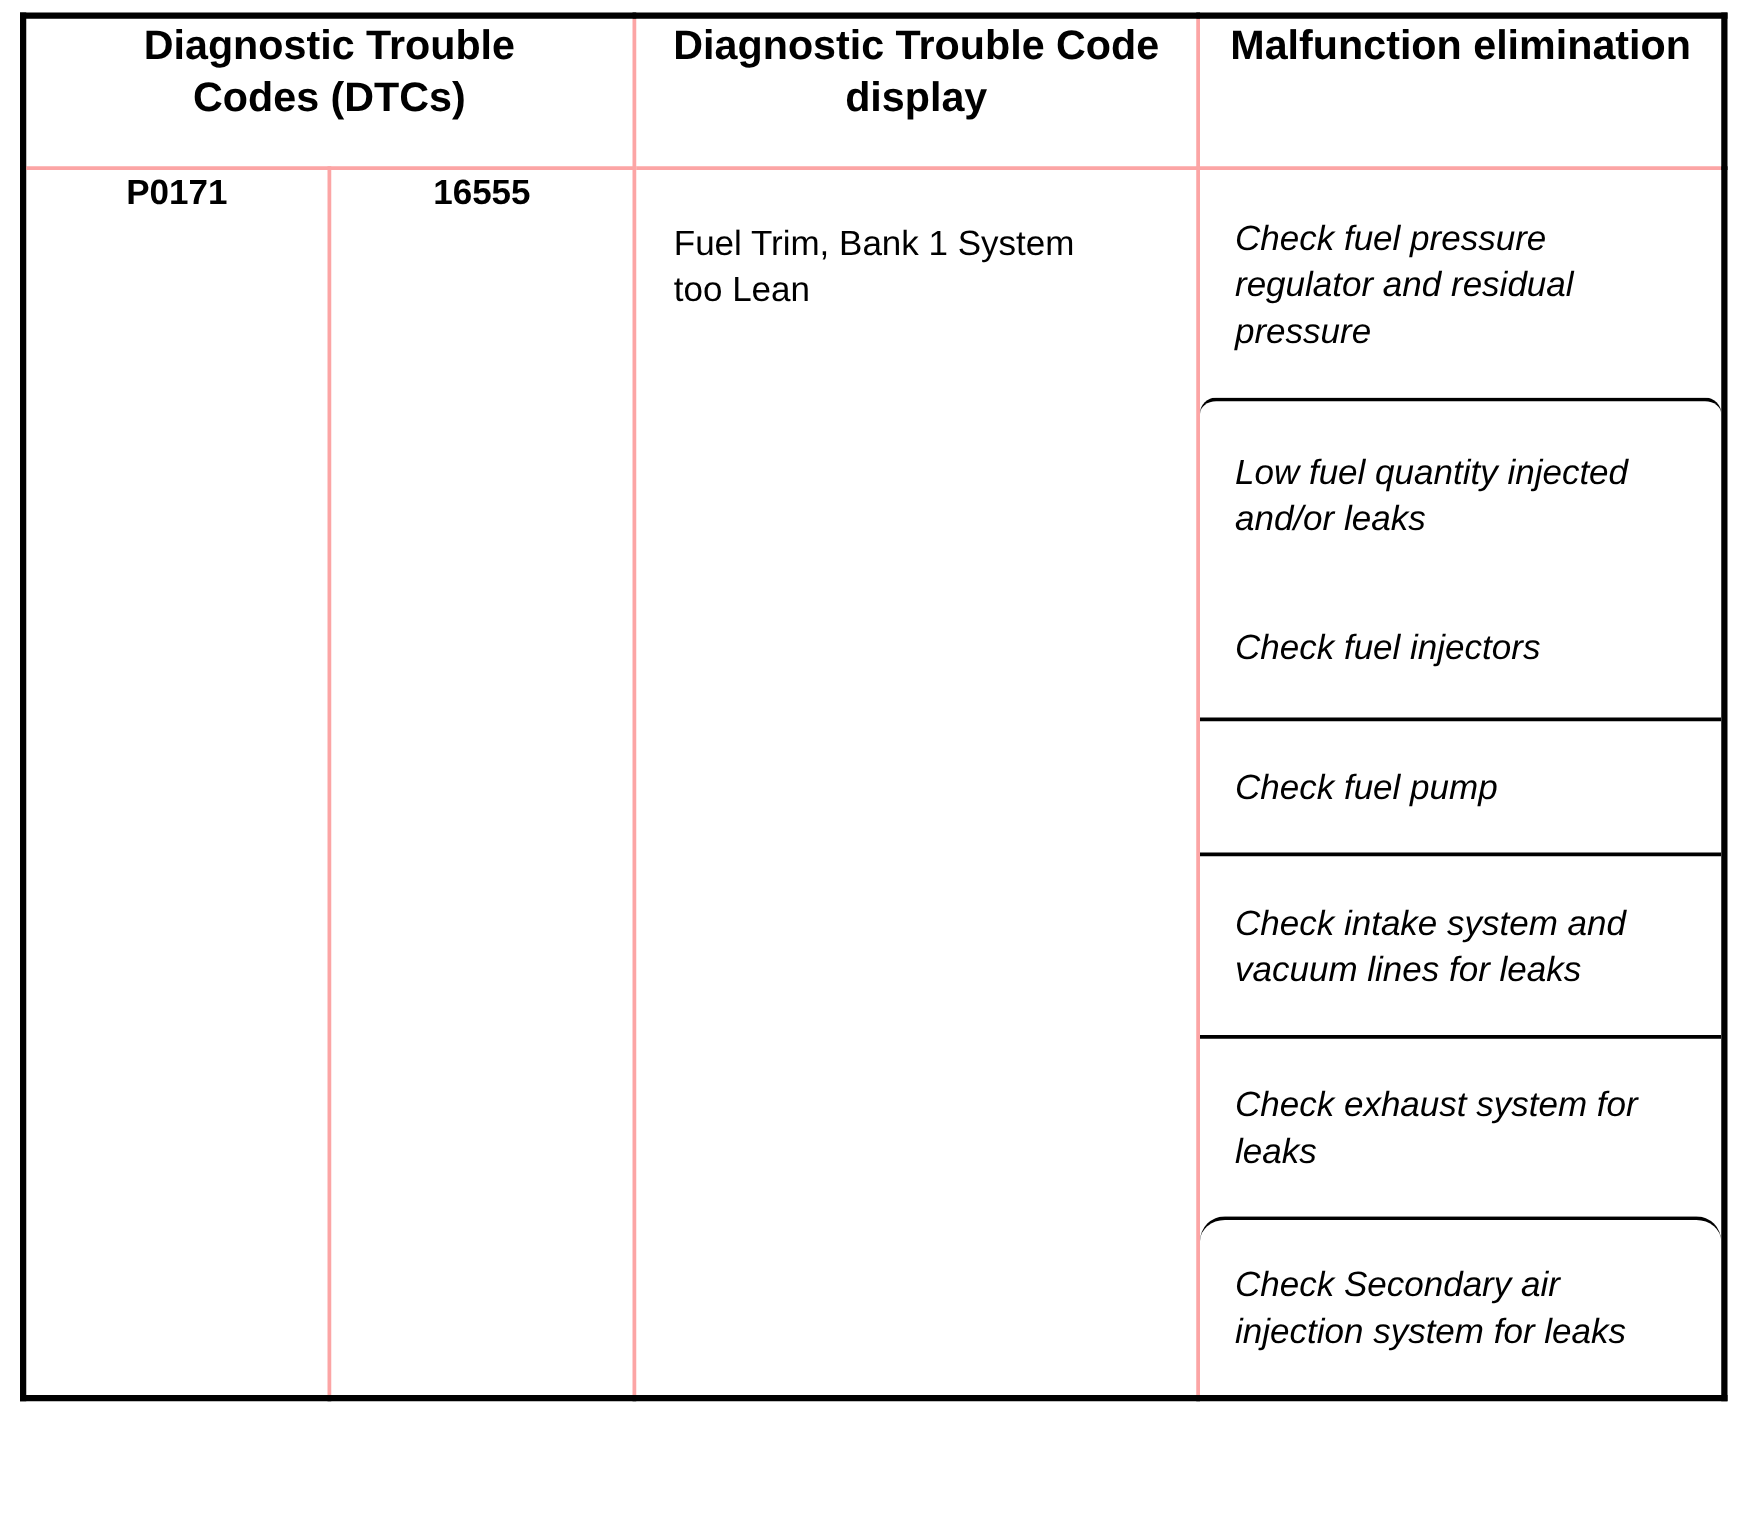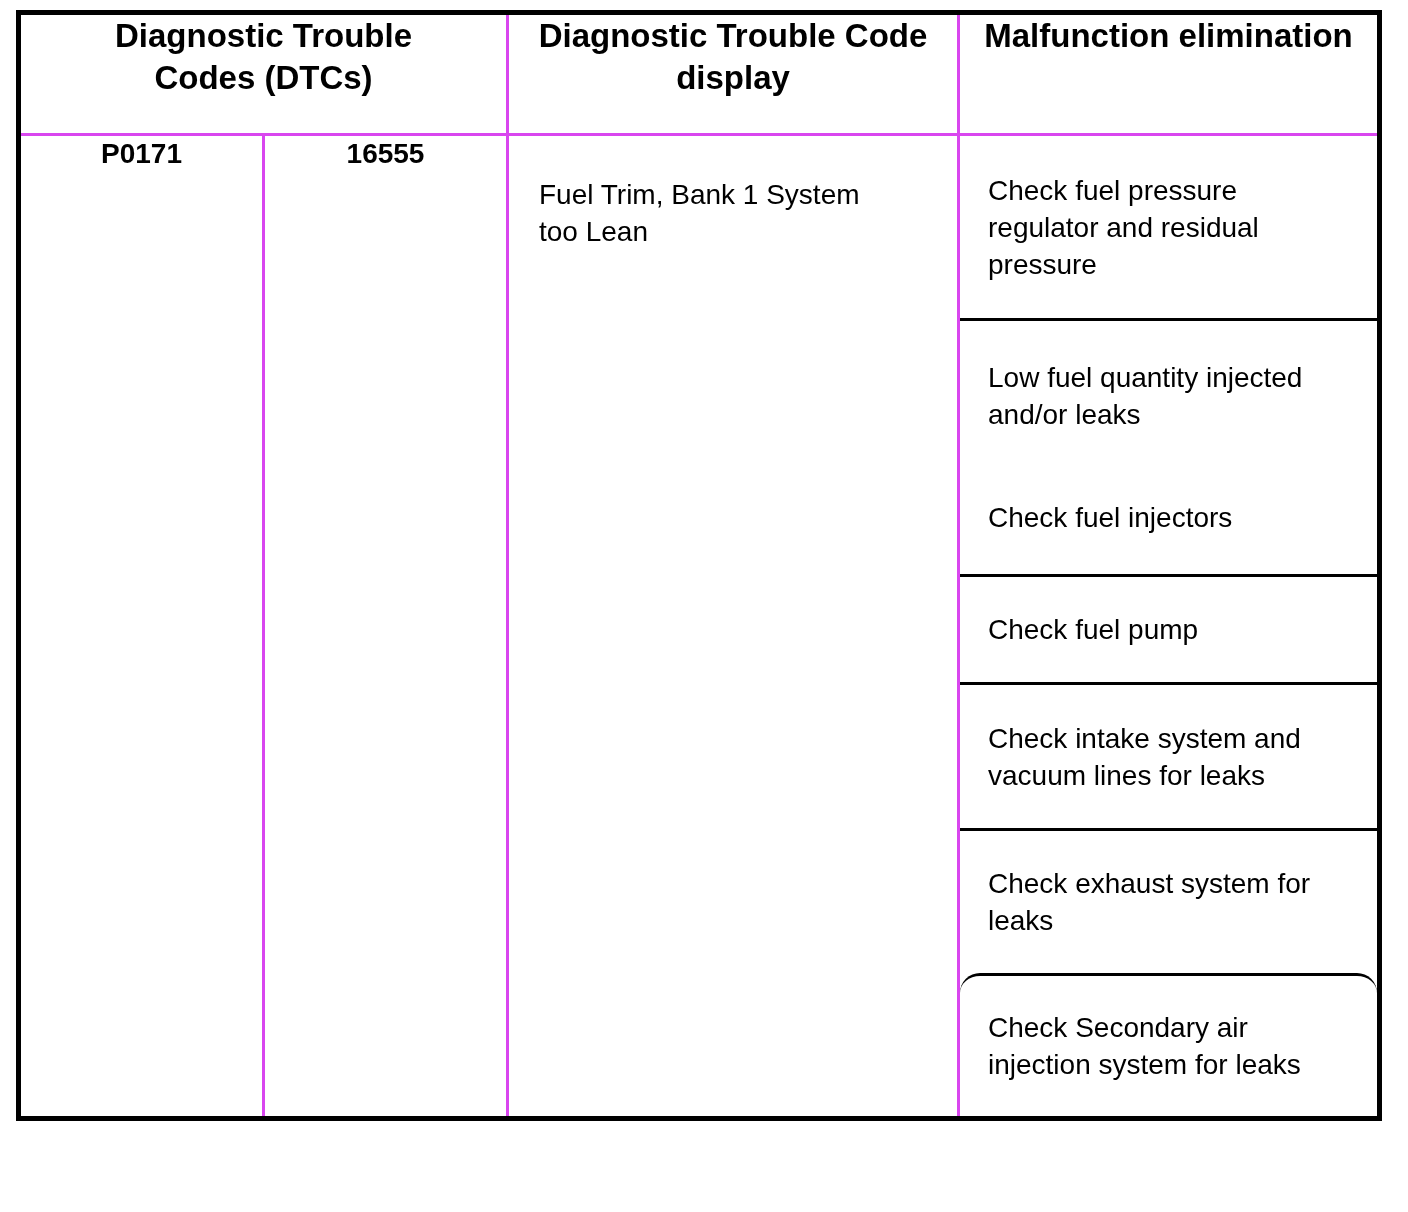--- a/index.html
+++ b/index.html
@@ -21,21 +21,21 @@
   table.dtc {
     position: absolute;
     left: 16px;
     top: 10px;
     width: 1361px;
     border-collapse: collapse;
     table-layout: fixed;
     border: 5px solid #000000;
   }
   table.dtc th, table.dtc td {
-    border: 3px solid #d946ef;
+    border: 3px solid #fca5a5;
     padding: 0;
     vertical-align: top;
     background: #ffffff;
   }
   tr.hdr-row-1 { height: 122px; }
   tr.hdr-row-2 { height: 76px; }
   tr.data-row  { height: 980px; }
 
   .th-text {
     font-weight: bold;
@@ -85,30 +85,31 @@
     height: 100%;
   }
   .elim-step {
     box-sizing: border-box;
     flex: 0 0 auto;
     display: flex;
     flex-direction: column;
     justify-content: center;
     border-top: 3px solid #000000;
     padding: 0 24px 0 28px;
+    font-style: italic;
   }
   .elim-step:first-child { border-top: none; }
   .elim-step p {
     margin: 0;
     font-size: 28px;
     line-height: 37px;
   }
   .elim-step p + p { margin-top: 66px; }
   .step-1 { height: 182px; }
-  .step-2 { height: 256px; }
+  .step-2 { height: 256px; border-radius: 13px; }
   .step-3 { height: 108px; }
   .step-4 { height: 146px; }
   .step-5 { height: 145px; }
   .step-6 { flex: 1 1 auto; border-radius: 20px; }
 </style>
 </head>
 <body>
 
 <div class="sheet">
   <table class="dtc">

